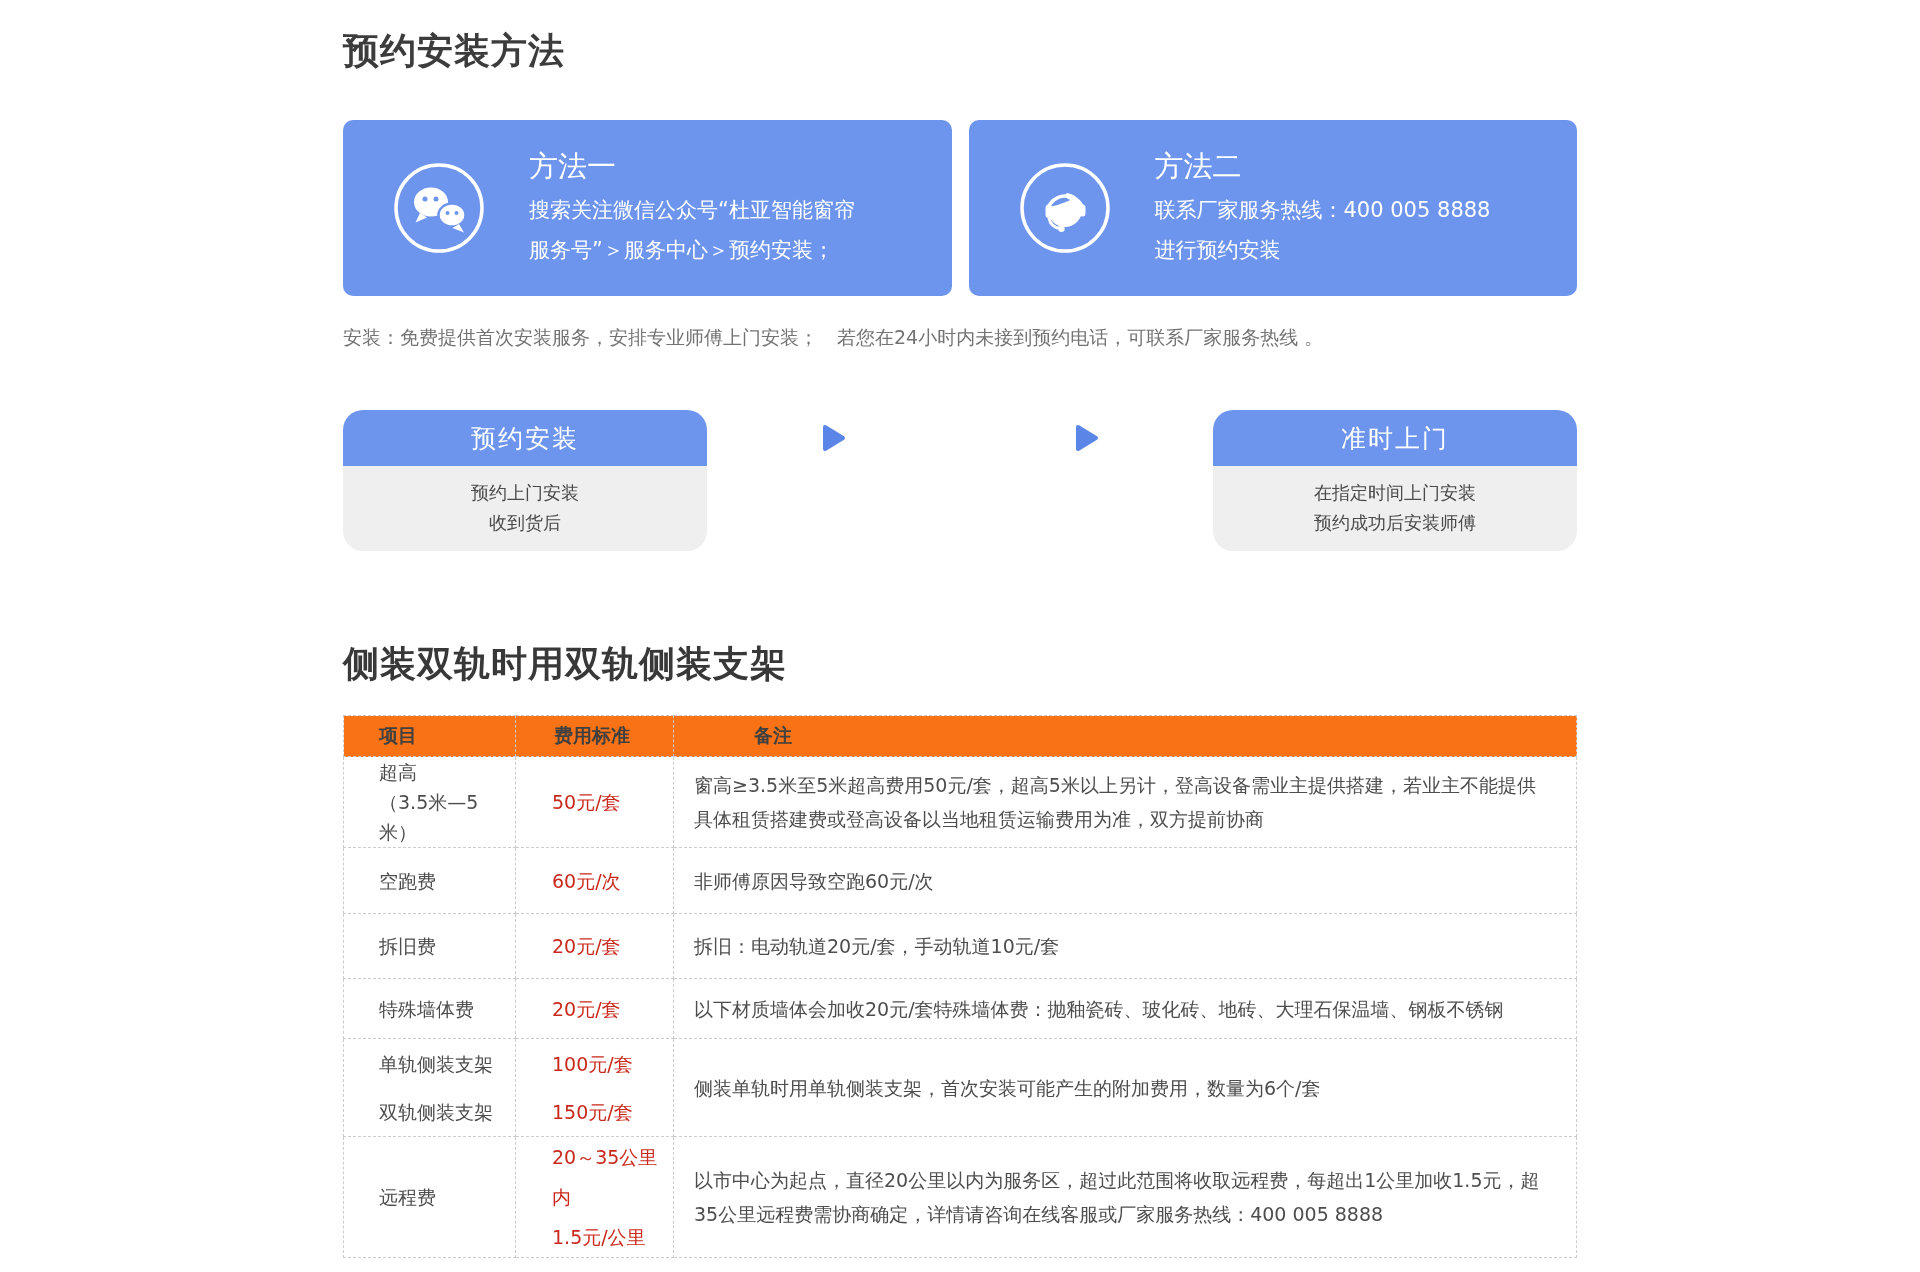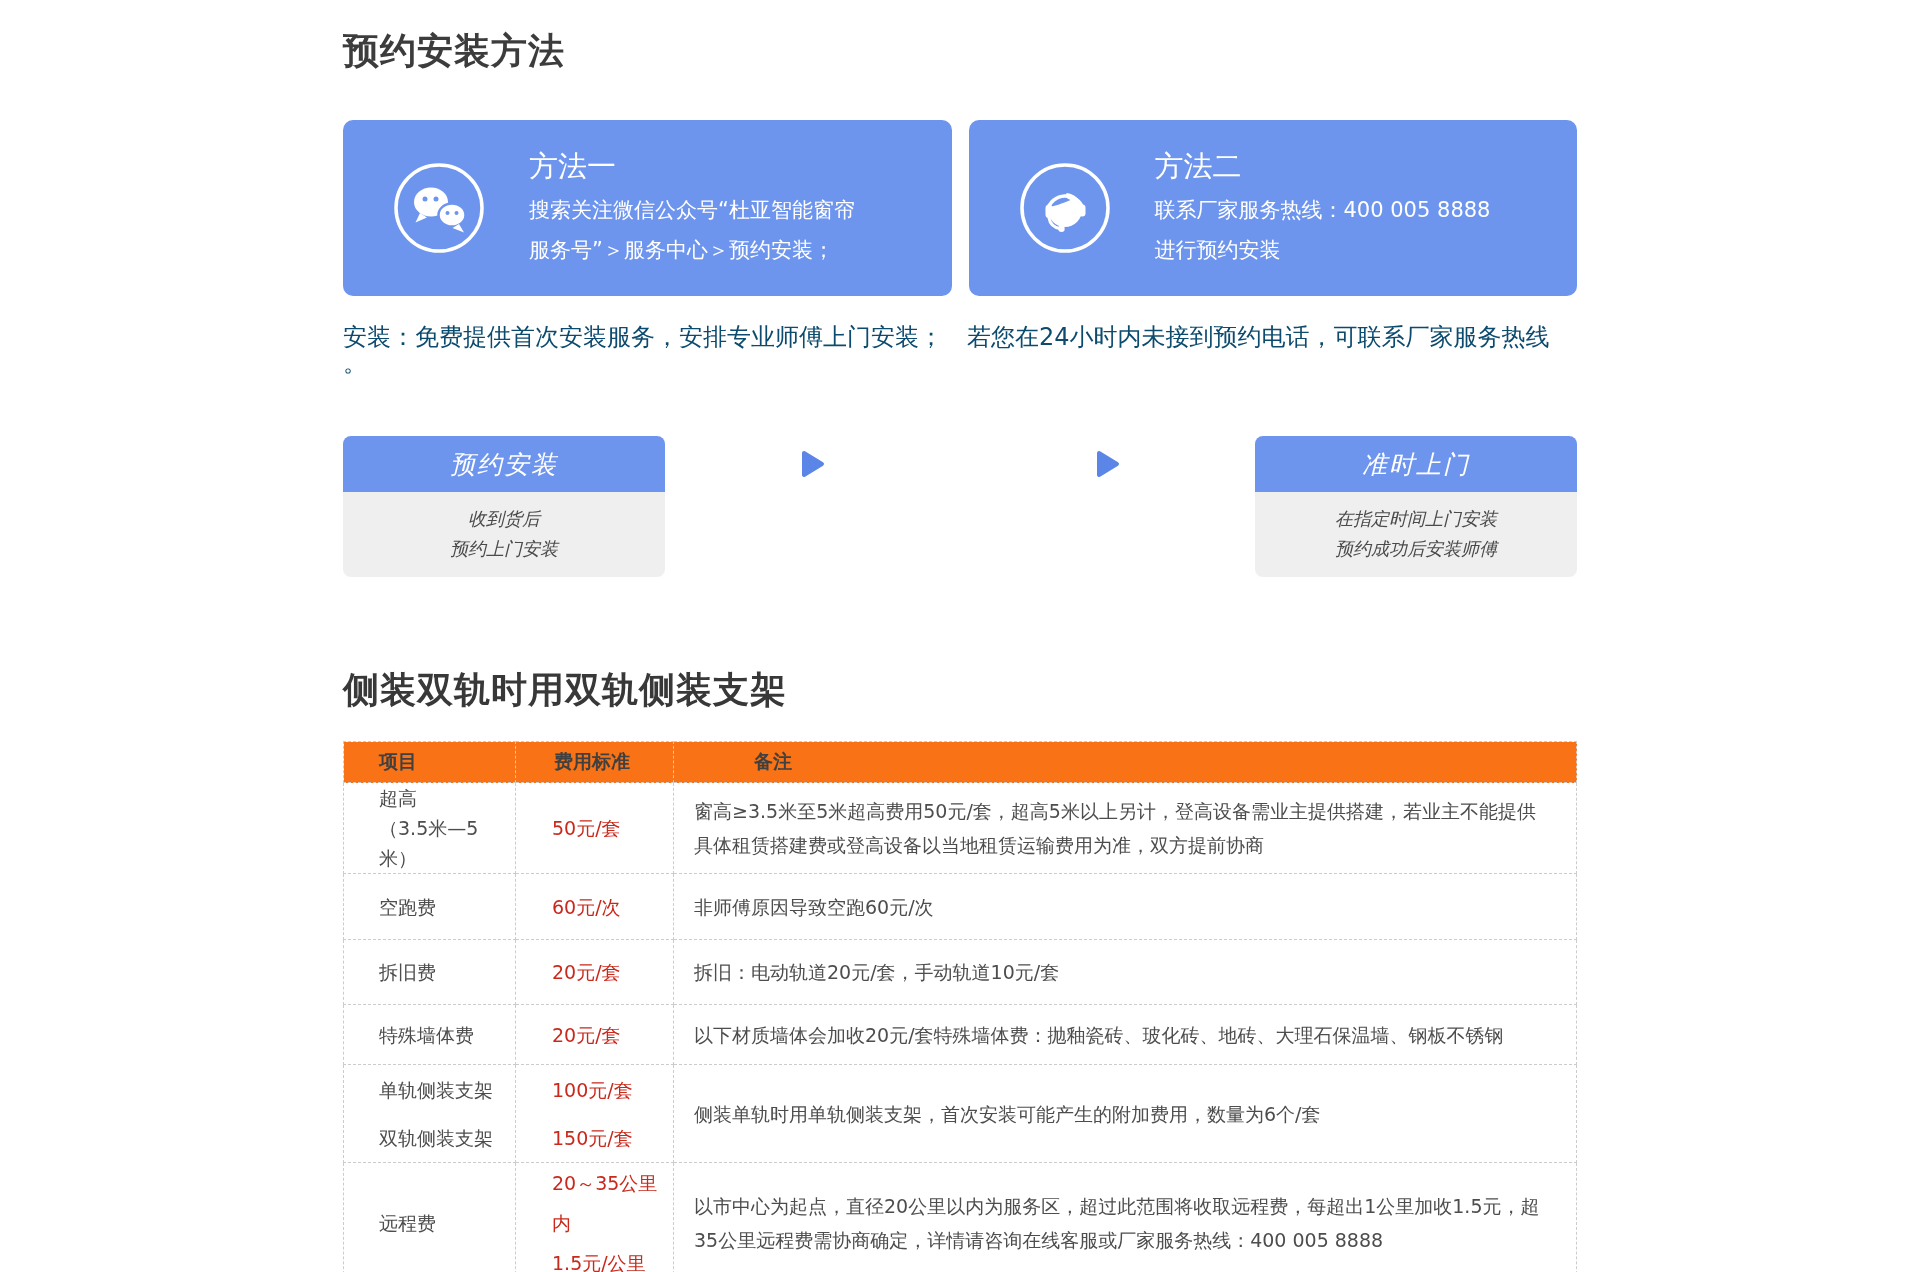--- a/index.html
+++ b/index.html
@@ -20,25 +20,25 @@
   .methods { display:flex; gap:17px; margin-top:44px; }
   .method-card {
     flex:1; height:176px; background:#6e95ee; border-radius:10px;
     color:#ffffff; display:flex; align-items:center; padding-left:50px;
   }
   .method-icon { width:92px; height:92px; flex:0 0 92px; margin-right:44px; }
   .method-title { font-size:29px; font-weight:400; line-height:40px; margin-bottom:4px; }
   .method-line { font-size:21px; line-height:40px; font-weight:400; }
 
   
-  .note { margin-top:28px; font-size:24px; color:#0c4a6e; line-height:26px; }
+  .note { margin-top:28px; font-size:19px; color:#737373; line-height:26px; }
 
   
   .steps { display:flex; margin-top:60px; align-items:flex-start; }
-  .step { width:322px; border-radius:8px; overflow:hidden;font-style:italic; }
+  .step { width:364px; border-radius:20px; overflow:hidden; }
   .step-header {
     height:56px; background:#6e95ee; color:#fff; font-size:25px;
     display:flex; align-items:center; justify-content:center; letter-spacing:2px;
   }
   .step-body {
     height:85px; background:#efefef; text-align:center;
     font-size:18px; line-height:30px; color:#4a4a4a; padding-top:12px;
   }
   .step-arrow { flex:1; height:56px; display:flex; align-items:center; justify-content:center; }
 
@@ -128,22 +128,22 @@
 
   </div>
 
   <p class="note">安装：免费提供首次安装服务，安排专业师傅上门安装；　若您在24小时内未接到预约电话，可联系厂家服务热线 。</p>
 
   <div class="steps">
 
     <div class="step">
       <div class="step-header">预约安装</div>
       <div class="step-body">
+        <div>预约上门安装</div>
         <div>收到货后</div>
-        <div>预约上门安装</div>
       </div>
     </div>
 
     <div class="step-arrow">
       <svg width="26" height="30">
           <path d="M4 4 L22 15 L4 26 Z" fill="#5b86e8" stroke="#5b86e8" stroke-width="4" stroke-linejoin="round"></path>
         </svg>
     </div>
 
 

